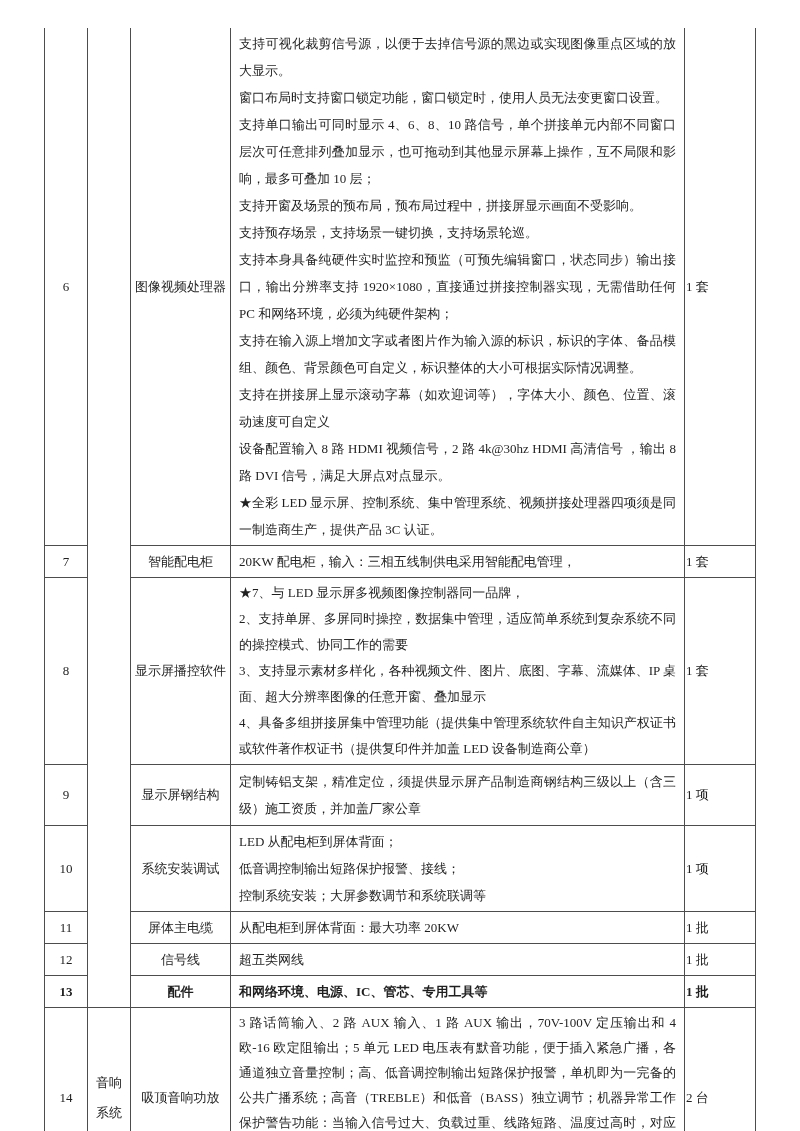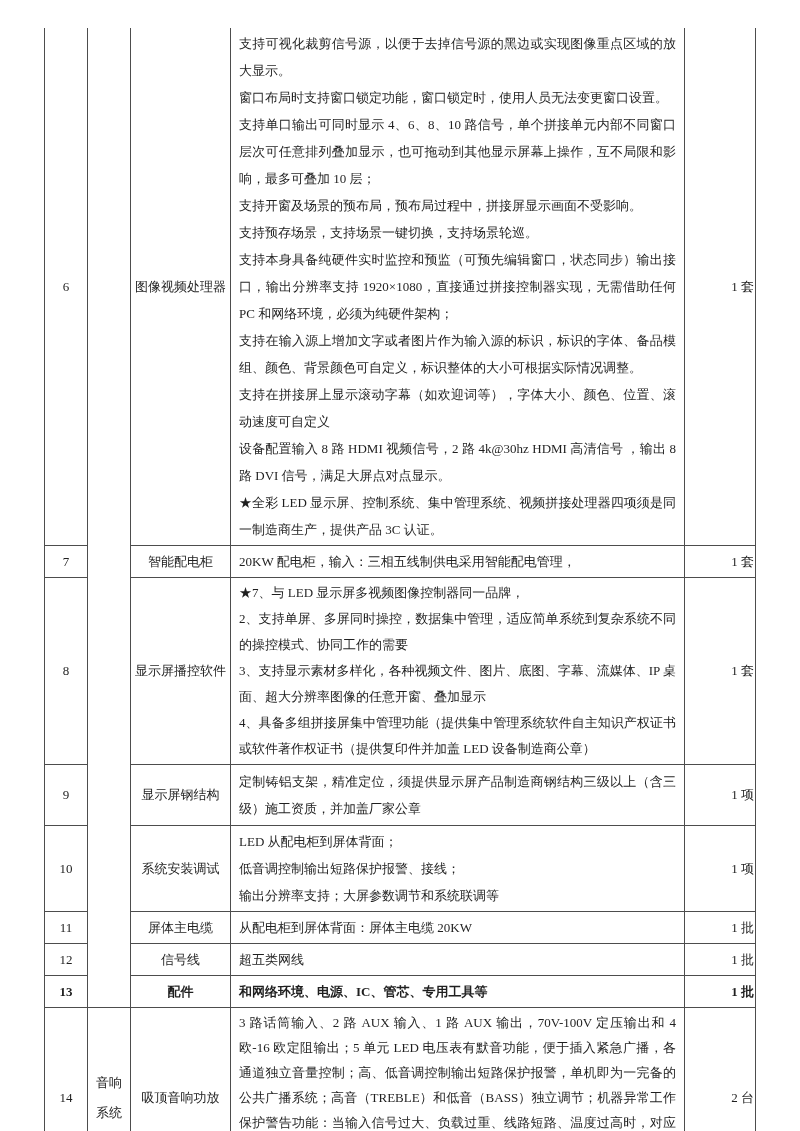--- a/index.html
+++ b/index.html
@@ -58,21 +58,21 @@
     text-align: justify;
     padding: 2px 8px;
     vertical-align: middle;
   }
   td.c-params p {
     margin: 0;
     line-height: 27px;
     text-align: justify;
   }
   td.c-qty {
-    text-align: right;
+    text-align: left;
     line-height: 18px;
   }
 
   tr.row-6  { height: 485px; }
   tr.row-7  { height: 27px; }
   tr.row-8  { height: 183px; }
   tr.row-9  { height: 61px; }
   tr.row-10 { height: 81px; }
   tr.row-11 { height: 28px; margin-left: 15px; }
   tr.row-12 { height: 27px; }
@@ -139,29 +139,29 @@
             <p>定制铸铝支架，精准定位，须提供显示屏产品制造商钢结构三级以上（含三级）施工资质，并加盖厂家公章</p>
           </td>
           <td class="c-qty">1 项</td>
         </tr>
         <tr class="row-10">
           <td class="c-no">10</td>
           <td class="c-device">系统安装调试</td>
           <td class="c-params">
             <p>LED 从配电柜到屏体背面；</p>
             <p>低音调控制输出短路保护报警、接线；</p>
-            <p>输出分辨率支持；大屏参数调节和系统联调等</p>
+            <p>控制系统安装；大屏参数调节和系统联调等</p>
           </td>
           <td class="c-qty">1 项</td>
         </tr>
         <tr class="row-11">
           <td class="c-no">11</td>
           <td class="c-device">屏体主电缆</td>
           <td class="c-params">
-            <p>从配电柜到屏体背面：屏体主电缆 20KW</p>
+            <p>从配电柜到屏体背面：最大功率 20KW</p>
           </td>
           <td class="c-qty">1 批</td>
         </tr>
         <tr class="row-12">
           <td class="c-no">12</td>
           <td class="c-device">信号线</td>
           <td class="c-params">
             <p>超五类网线</p>
           </td>
           <td class="c-qty">1 批</td>

